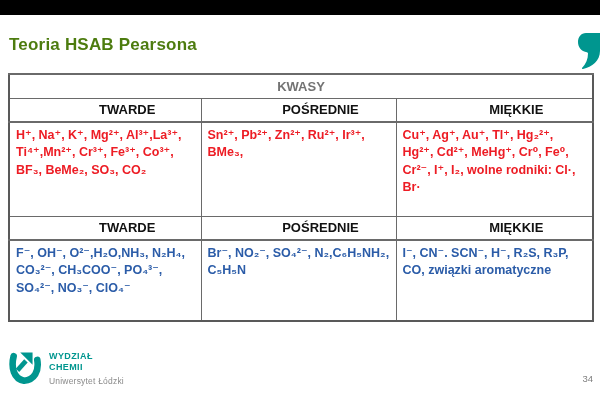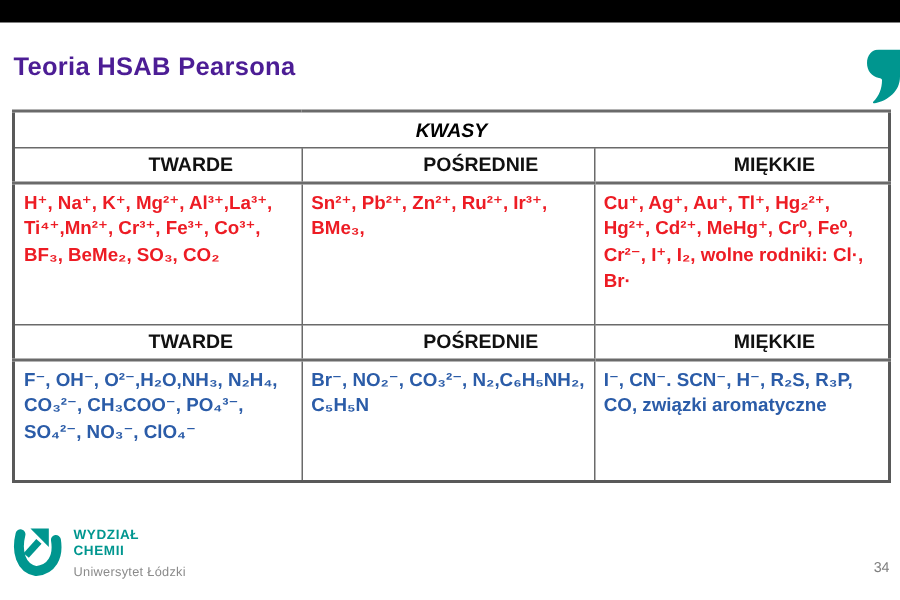--- a/index.html
+++ b/index.html
@@ -12,43 +12,42 @@
     overflow: hidden;
   }
   .top-bar {
     position: absolute; left: 0; top: 0;
     width: 600px; height: 15px;
     background: #000000;
   }
   .page-title {
     position: absolute; left: 9px; top: 35px;
     font-size: 17px; font-weight: bold;
-    color: #4c1d95;
+    color: #4d7c0f;
     letter-spacing: 0.2px;
   }
   .corner-icon {
     position: absolute; right: 0; top: 33px;
     width: 22px; height: 36px;
   }
   .hsab-table {
     position: absolute; left: 8px; top: 73px;
     width: 584px;
     border-collapse: collapse;
     table-layout: fixed;
   }
   .hsab-table td, .hsab-table th {
     border: 1px solid #6a6a6a;
   }
   .hsab-table { border: 2px solid #595959; }
   .section-header {
     height: 24px;
     text-align: center; vertical-align: middle;
-    font-size: 13px; font-weight: bold; color: #000000;
+    font-size: 13px; font-weight: bold; color: #737373;
     border-top-width: 2px !important;
-    font-style: italic;
   }
   .col-header {
     height: 24px;
     text-align: center; vertical-align: middle;
     font-size: 13px; font-weight: bold; color: #111111; padding-left: 44px;
   }
   .body-cell {
     vertical-align: top; text-align: left;
     padding: 4px 5px 0 6px;
     font-size: 12.5px; font-weight: bold;
@@ -110,21 +109,21 @@
     <td class="body-cell acid-text">Sn²⁺, Pb²⁺, Zn²⁺, Ru²⁺, Ir³⁺, BMe₃,</td>
     <td class="body-cell acid-text">Cu⁺, Ag⁺, Au⁺, Tl⁺, Hg₂²⁺, Hg²⁺, Cd²⁺, MeHg⁺, Cr⁰, Fe⁰, Cr²⁻, I⁺, I₂, wolne rodniki: Cl·, Br·</td>
   </tr>
   <tr>
     <th class="col-header">TWARDE</th>
     <th class="col-header">POŚREDNIE</th>
     <th class="col-header">MIĘKKIE</th>
   </tr>
   <tr class="row-bases">
     <td class="body-cell base-text">F⁻, OH⁻, O²⁻,H₂O,NH₃, N₂H₄, CO₃²⁻, CH₃COO⁻, PO₄³⁻, SO₄²⁻, NO₃⁻, ClO₄⁻</td>
-    <td class="body-cell base-text">Br⁻, NO₂⁻, CO₃²⁻, N₂,C₆H₅NH₂, C₅H₅N</td>
+    <td class="body-cell base-text">Br⁻, NO₂⁻, SO₄²⁻, N₂,C₆H₅NH₂, C₅H₅N</td>
     <td class="body-cell base-text">I⁻, CN⁻. SCN⁻, H⁻, R₂S, R₃P, CO, związki aromatyczne</td>
   </tr>
 </tbody>
   </table>
 
 <div class="footer-logo">
   <svg class="logo-mark" viewBox="0 0 36 38" xmlns="http://www.w3.org/2000/svg">
     <path d="M6 7 C3 19 6 31 17 33 C28 32 33 23 31 11" stroke="#00968F" stroke-width="7" fill="none" stroke-linecap="round"></path>
     <line x1="10" y1="22" x2="19" y2="12" stroke="#00968F" stroke-width="5"></line>
     <polygon points="13,3 26,3 26,16" fill="#00968F"></polygon>

